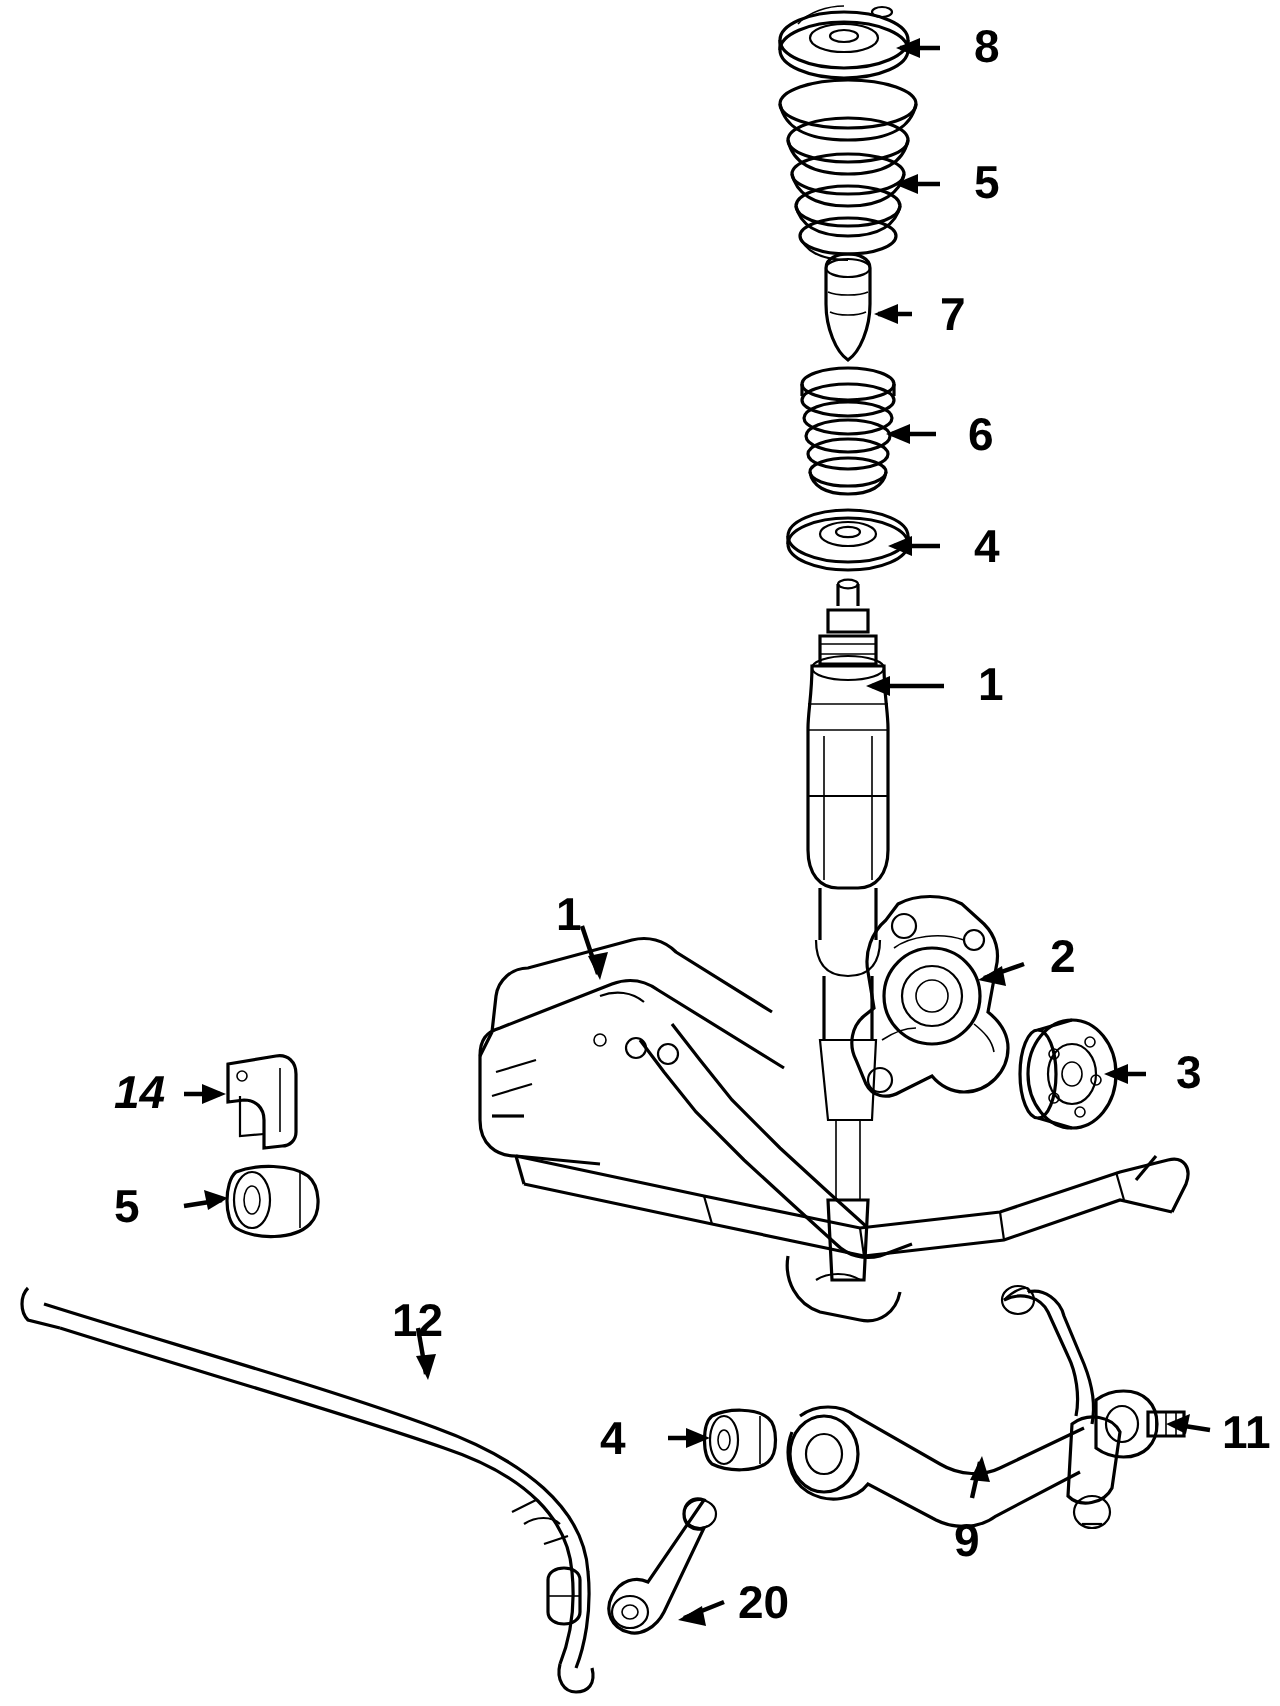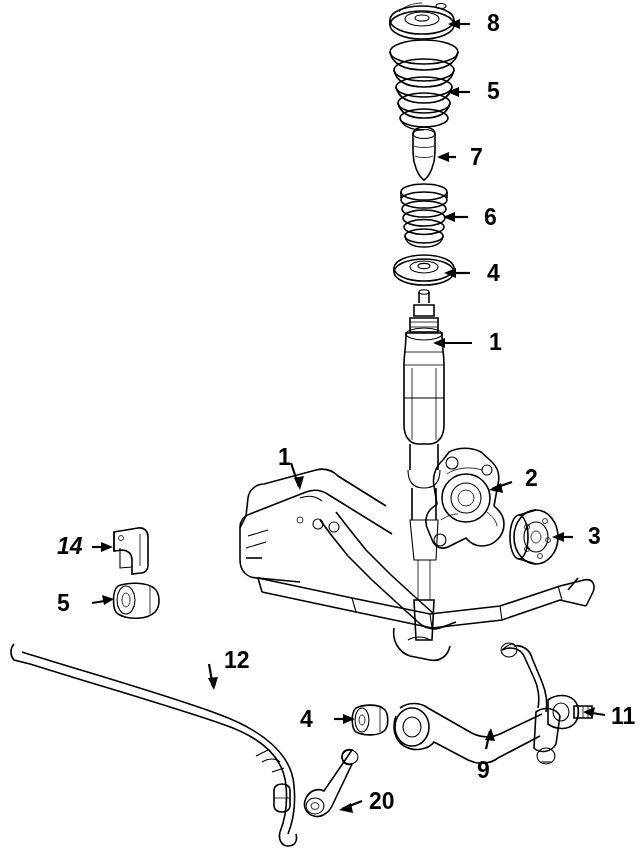--- a/index.html
+++ b/index.html
@@ -327,19 +327,19 @@
   <div class="callout-label" style="left:487px; top:80px;">5</div>
   <div class="callout-label" style="left:470px; top:146px;">7</div>
   <div class="callout-label" style="left:484px; top:206px;">6</div>
   <div class="callout-label" style="left:487px; top:262px;">4</div>
   <div class="callout-label" style="left:489px; top:331px;">1</div>
   <div class="callout-label" style="left:525px; top:467px;">2</div>
   <div class="callout-label" style="left:588px; top:525px;">3</div>
   <div class="callout-label" style="left:278px; top:446px;">1</div>
   <div class="callout-label" style="left:57px;  top:535px;font-style:italic;">14</div>
   <div class="callout-label" style="left:57px;  top:592px;">5</div>
-  <div class="callout-label" style="left:196px; top:649px;margin-left:28px;">12</div>
+  <div class="callout-label" style="left:196px; top:649px;">12</div>
   <div class="callout-label" style="left:300px; top:708px;">4</div>
   <div class="callout-label" style="left:611px; top:705px;">11</div>
   <div class="callout-label" style="left:477px; top:759px;">9</div>
   <div class="callout-label" style="left:369px; top:790px;">20</div>
 
 </div>
 
 </body></html>

